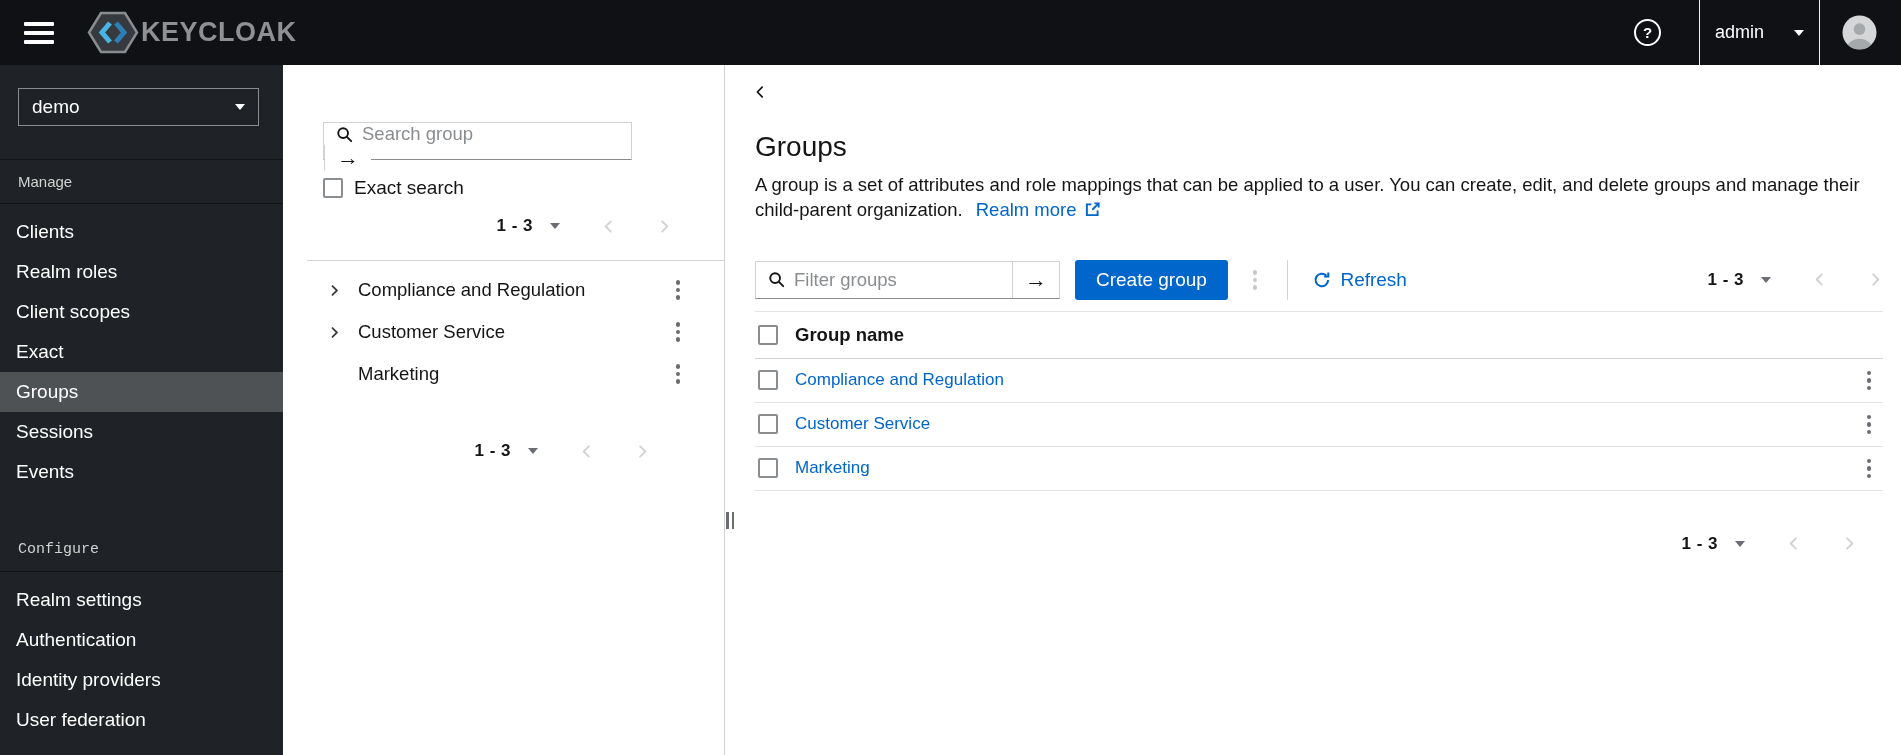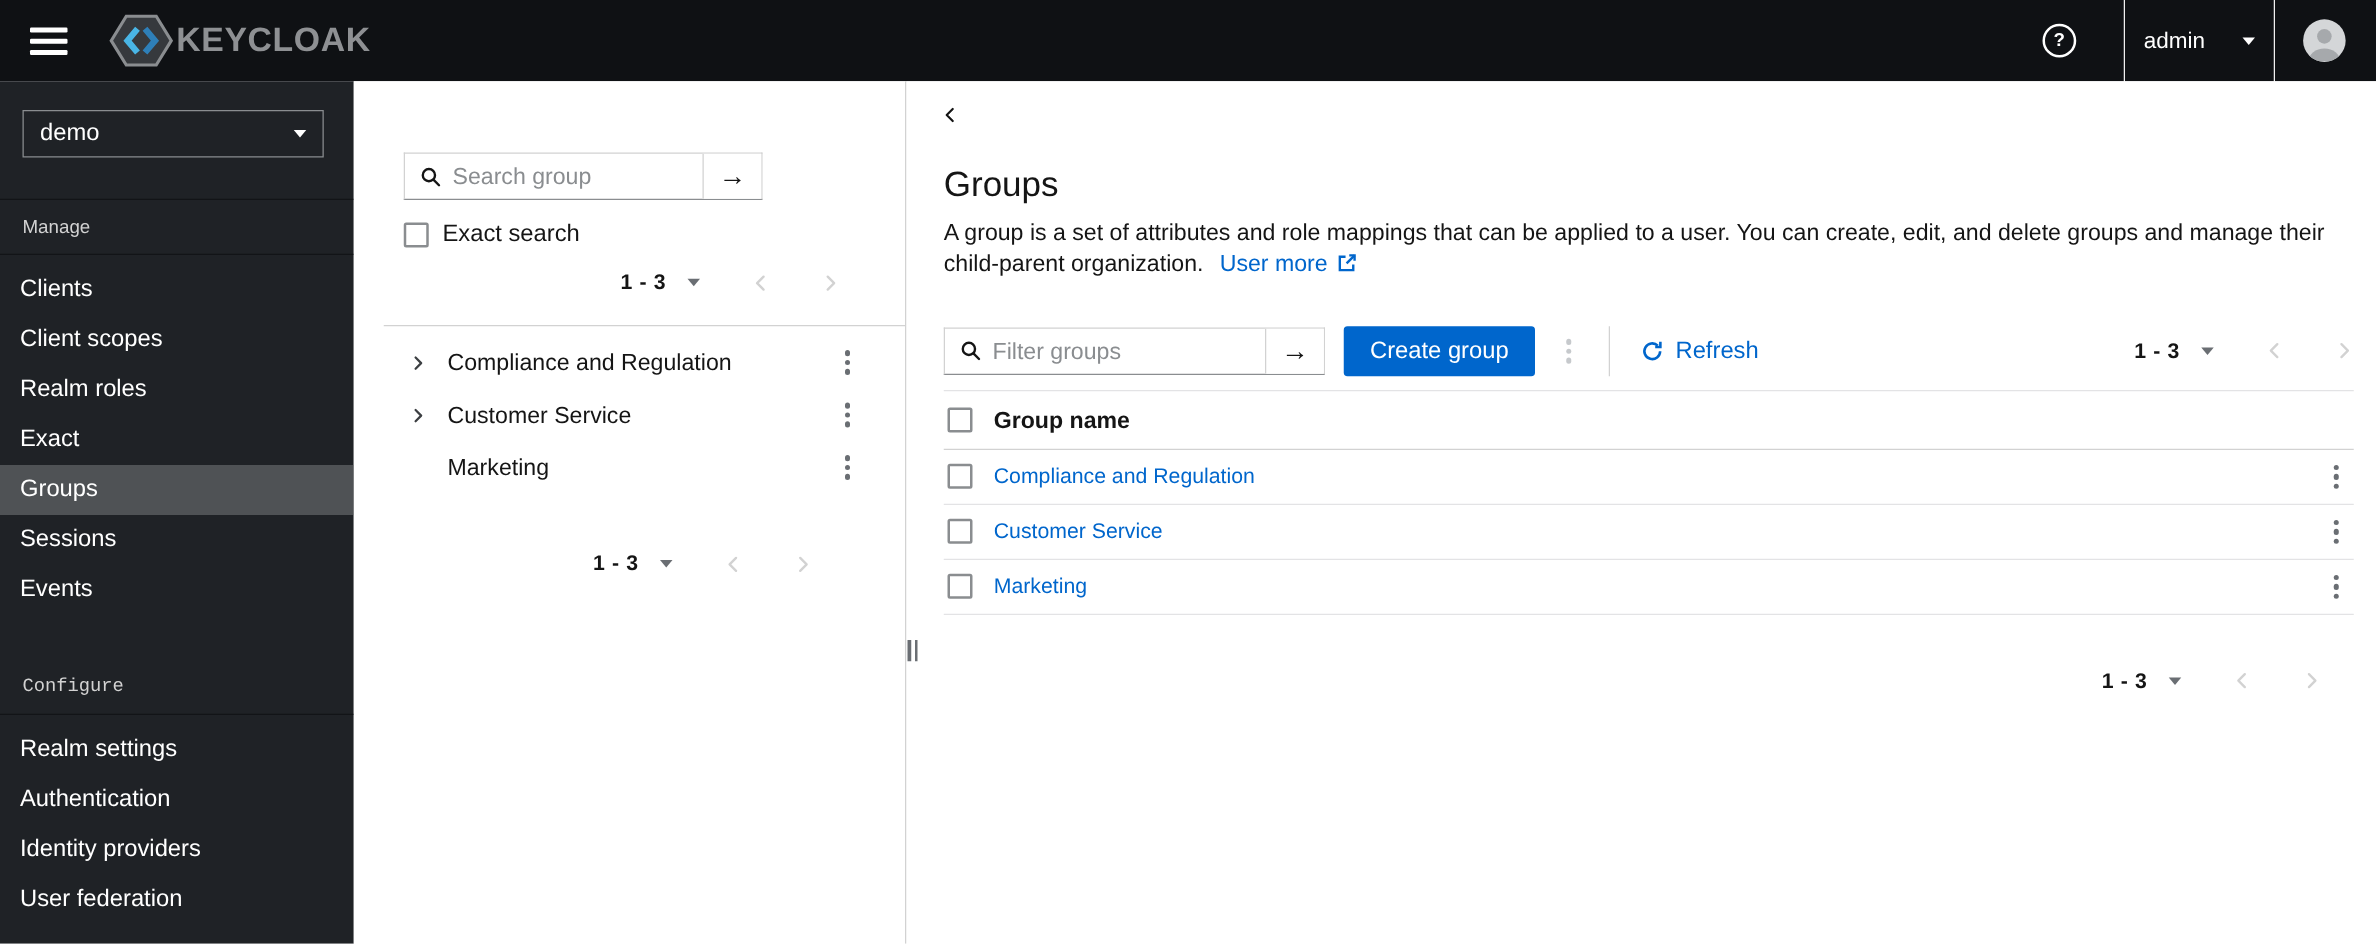--- a/index.html
+++ b/index.html
@@ -35,21 +35,21 @@
   .nav-section-label.cfg { margin-top:36px; border-bottom:1px solid #121417;font-family:Liberation Mono, monospace; }
   .nav-list { list-style:none; padding-top:8px; }
   .nav-item { height:40px; display:flex; align-items:center; padding:0 16px; font-size:19px; cursor:pointer;text-align:center; }
   .nav-item.active { background:#4f5255; }
 
   
   .tree-panel { width:442px; flex:none; background:#fff; border-right:1px solid #d2d2d2;
                 padding-top:57px; position:relative; }
   .search-group { display:flex; align-items:stretch; height:38px; border:1px solid #d2d2d2;
                   border-bottom-color:#8a8d90; background:#fff; }
-  .tree-search { width:287px; margin-left:40px; }
+  .tree-search { width:309px; margin-left:40px;flex-direction:column; }
   .search-field { flex:1; display:flex; align-items:center; gap:9px; padding:0 8px 0 12px; min-width:0; }
   .search-field input { border:none; outline:none; width:100%; font-size:18.5px; color:#151515;
                         font-family:inherit; background:transparent; }
   .search-field input::placeholder { color:#8a8d90; }
   .search-go { width:47px; border-left:1px solid #d2d2d2; display:flex; align-items:center;
                justify-content:center; font-size:22px; color:#151515; background:#fff; }
   .exact-row { display:flex; align-items:center; gap:11px; margin:17px 0 0 40px; font-size:19px; }
   .cb { width:20px; height:20px; border:2px solid #8a8d90; border-radius:2px; background:#fff;
         flex:none; display:inline-block; cursor:pointer; }
 
@@ -152,22 +152,22 @@
 
   <nav class="sidebar">
     <button class="realm-select">
       <span>demo</span>
       <span class="caret" style="color:#fff;"></span>
     </button>
 
     <div class="nav-section-label first">Manage</div>
     <ul class="nav-list">
       <li class="nav-item">Clients</li>
+      <li class="nav-item">Realm roles</li>
       <li class="nav-item">Client scopes</li>
-      <li class="nav-item">Realm roles</li>
       <li class="nav-item">Exact</li>
       <li class="nav-item active">Groups</li>
       <li class="nav-item">Sessions</li>
       <li class="nav-item">Events</li>
     </ul>
 
     <div class="nav-section-label cfg">Configure</div>
     <ul class="nav-list">
       <li class="nav-item">Realm settings</li>
       <li class="nav-item">Authentication</li>
@@ -285,21 +285,21 @@
     <div class="main-inner">
 
       <button class="back-btn">
         <svg width="14" height="14" viewBox="0 0 16 16">
             <path d="M10.5 2.5 L5 8 L10.5 13.5" fill="none" stroke="currentColor" stroke-width="2" stroke-linecap="round" stroke-linejoin="round"></path>
           </svg>
       </button>
 
       <h1 class="page-title">Groups</h1>
 
-      <p class="desc"><span>A group is a set of attributes and role mappings that can be applied to a user. You can create, edit, and delete groups and manage their child-parent organization.</span><a class="learn-more" href="#"><span>User more</span><span><svg width="17" height="17" viewBox="0 0 16 16" fill="none" stroke="currentColor" stroke-width="1.8">
+      <p class="desc"><span>A group is a set of attributes and role mappings that can be applied to a user. You can create, edit, and delete groups and manage their child-parent organization.</span><a class="learn-more" href="#"><span>Realm more</span><span><svg width="17" height="17" viewBox="0 0 16 16" fill="none" stroke="currentColor" stroke-width="1.8">
                 <path d="M7 3.2H2.7v10.1H12.8V9"></path>
                 <path d="M9.8 2.2H13.8v4"></path>
                 <path d="M13.8 2.2 L7.8 8.2"></path>
               </svg></span></a></p>
 
       <div class="toolbar">
         <div class="search-group filter-search">
           <label class="search-field">
             <span style="line-height:0;color:#151515;">
               <svg width="17" height="17" viewBox="0 0 16 16">

